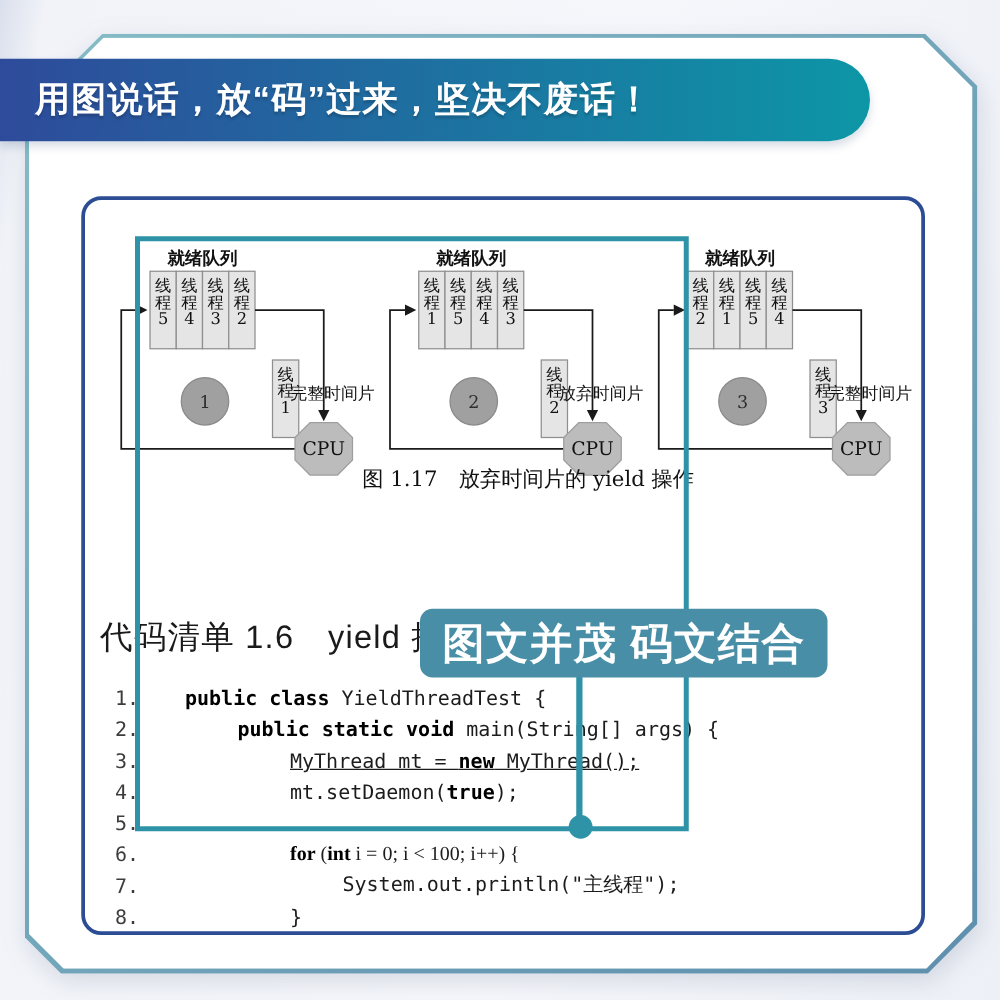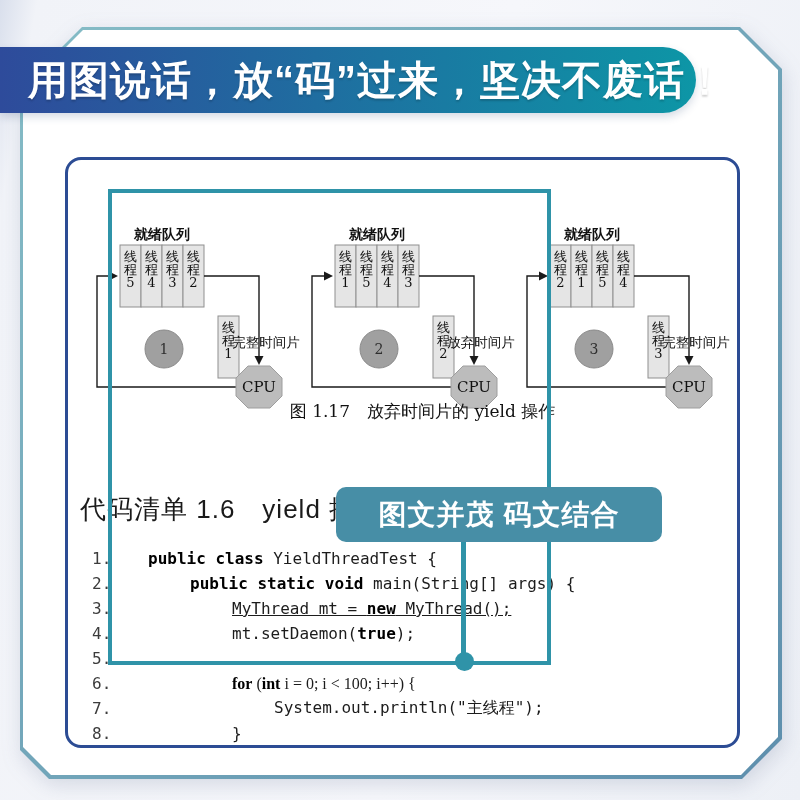--- a/index.html
+++ b/index.html
@@ -26,48 +26,48 @@
   }
   .card-inner{
     position:absolute;inset:3px;background:#fff;
     clip-path:polygon(60px 0,715px 0,755px 40px,755px 707px,718px 745px,28px 745px,0 717px,0 60px);
   }
   
   .banner{
     position:absolute;left:0;top:47px;width:696px;height:66px;z-index:40;
     border-radius:0 33px 33px 0;
     background:linear-gradient(90deg,var(--banner-from),var(--banner-to));
-    color:#fff;font-size:40px;font-weight:bold;line-height:66px;
+    color:#fff;font-size:28px;font-weight:bold;line-height:66px;
     padding-left:28px;box-sizing:border-box;letter-spacing:1px;
     text-shadow:0 2px 2px rgba(0,0,0,.18);
     box-shadow:0 4px 8px rgba(30,60,110,.18);
     white-space:nowrap;
   }
   
   .page-panel{
     position:absolute;left:65px;top:157px;width:669px;height:585px;
     border:3px solid var(--panel-border);border-radius:16px;background:#fff;z-index:2;
   }
   
-  .diagram{position:absolute;top:197px;z-index:3;margin-top:28px;}
+  .diagram{position:absolute;top:197px;z-index:3;}
   .diagram.d1{left:90px;}
   .diagram.d2{left:305px;}
   .diagram.d3{left:520px;}
   .cell{fill:#e5e5e5;stroke:#8f8f8f;stroke-width:1;}
   .runc{fill:#a0a0a0;stroke:#8a8a8a;stroke-width:1;}
   .cpu{fill:#bcbcbc;stroke:#9e9e9e;stroke-width:1;}
   .lnk{fill:none;stroke:#1a1a1a;stroke-width:1.4;}
   .ar{fill:#1a1a1a;}
   .vtext{font-family:"DejaVu Serif",serif;font-size:13px;fill:#111;text-anchor:middle;}
   .qlabel{font-family:"DejaVu Serif",serif;font-size:14px;font-weight:bold;fill:#111;text-anchor:middle;}
   .slice{font-family:"DejaVu Serif",serif;font-size:13.5px;fill:#111;text-anchor:middle;}
   .num{font-family:"DejaVu Serif",serif;font-size:14px;fill:#2e2e2e;text-anchor:middle;}
   .cput{font-family:"DejaVu Serif",serif;font-size:15px;fill:#111;text-anchor:middle;}
   .fig-caption{
-    position:absolute;left:65px;top:400px;width:715px;text-align:center;z-index:3;
+    position:absolute;left:65px;top:372px;width:715px;text-align:center;z-index:3;
     font-family:"DejaVu Serif",serif;font-size:17px;color:#111;
   }
   
   .code-heading{
     position:absolute;left:80px;top:492px;z-index:3;
     font-size:26px;color:#1a1a1a;letter-spacing:1px;white-space:nowrap;
   }
   .code-area{position:absolute;left:92px;top:546px;width:620px;z-index:3;}
   .code-line{display:flex;height:25px;align-items:center;font-family:"DejaVu Sans Mono",monospace;font-size:16px;color:#1c1c1c;}
   .code-line .ln{width:26px;color:#3c3c3c;flex:none;}
@@ -77,21 +77,21 @@
   .zoom-rect{
     position:absolute;left:108px;top:189px;width:435px;height:468px;
     border:4px solid var(--accent);z-index:10;background:transparent;
   }
   .callout-connector{position:absolute;left:461px;top:533px;width:5px;height:128px;background:var(--accent);z-index:11;}
   .callout-dot{position:absolute;left:455px;top:652px;width:19px;height:19px;border-radius:50%;background:var(--accent);z-index:12;}
   .feature-badge{
     position:absolute;left:336px;top:487px;width:326px;height:55px;z-index:20;
     border-radius:10px;background:var(--badge);
     display:flex;align-items:center;justify-content:center;
-    color:#fff;font-size:28px;font-weight:bold;letter-spacing:1px;white-space:nowrap;
+    color:#fff;font-size:34px;font-weight:bold;letter-spacing:1px;white-space:nowrap;
   }
 </style>
 </head>
 <body>
 
 <div class="card-shadow">
   <div class="card-border">
     <div class="card-inner"></div>
   </div>
 </div>

